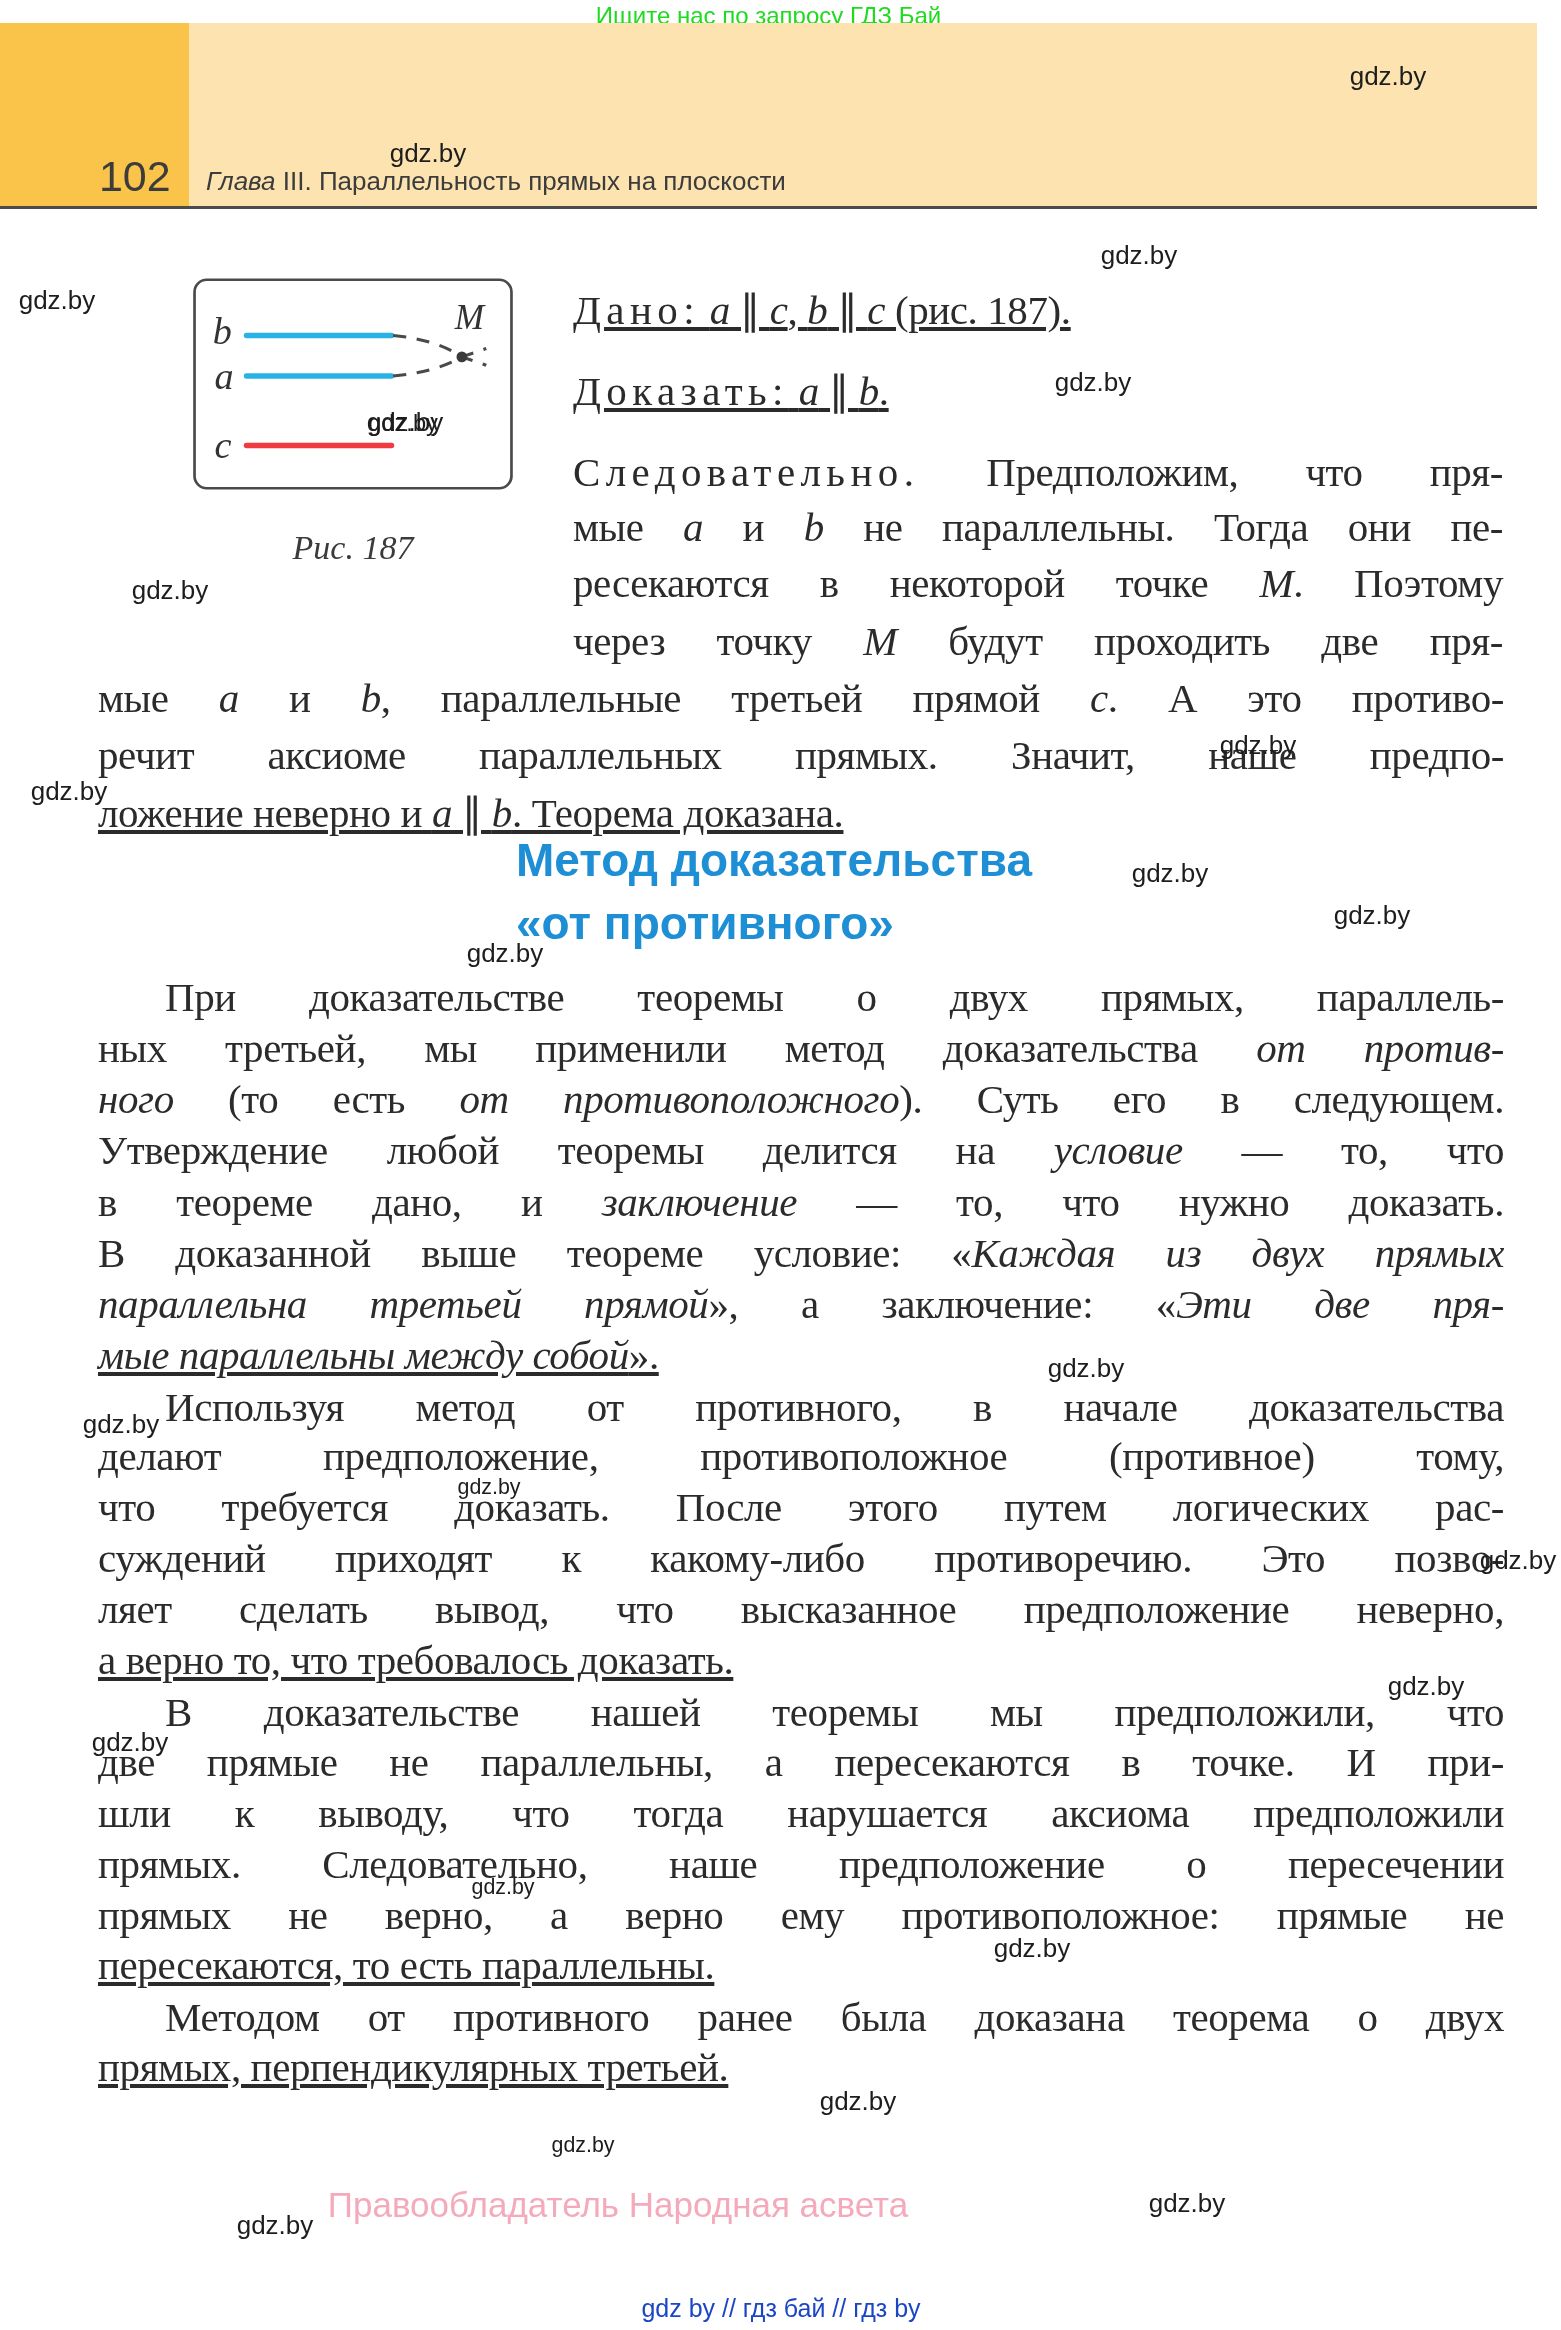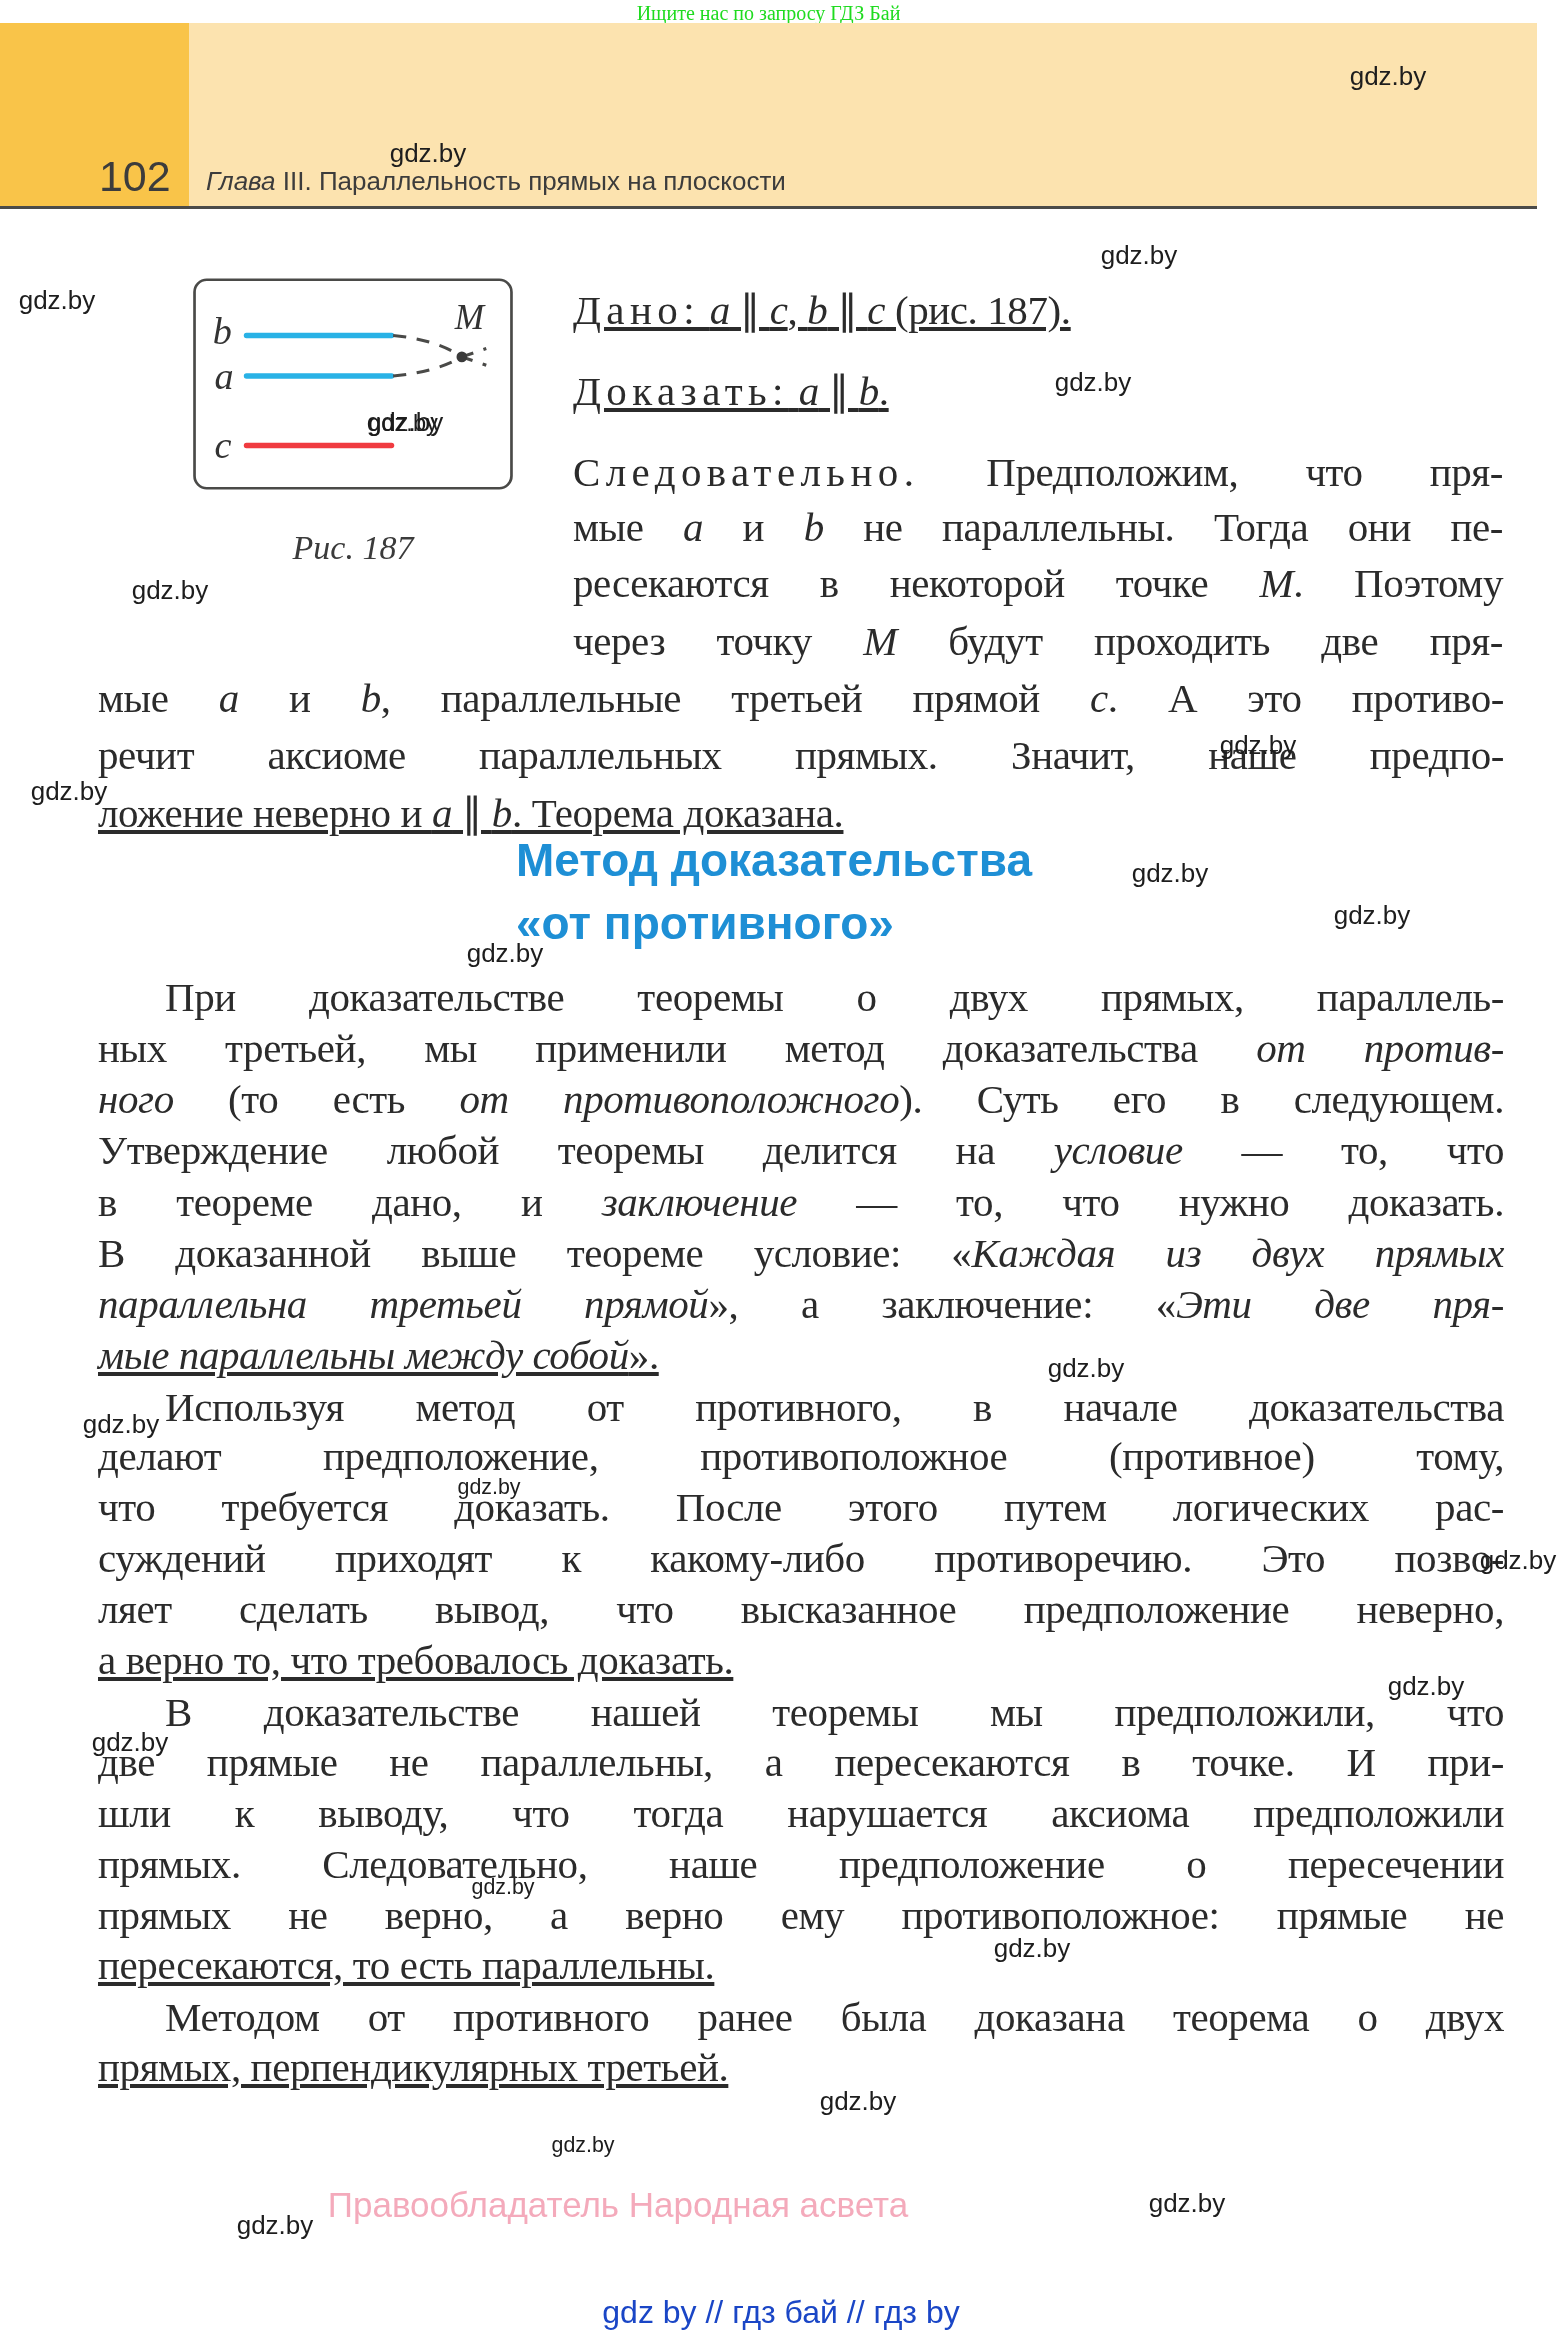--- a/index.html
+++ b/index.html
@@ -15,21 +15,21 @@
     --ink:#2B2B2B;
   }
   html,body{margin:0;padding:0;background:#fff;}
   #page{
     position:relative;width:1562px;height:2330px;background:#ffffff;
     font-family:"Liberation Serif",serif;color:var(--ink);overflow:hidden;
   }
   
   .notice{
     position:absolute;top:1.5px;left:0;width:1537px;text-align:center;
-    font-family:Liberation Serif, serif;font-size:20px;color:var(--notice-green);
+    font-family:Liberation Sans, sans-serif;font-size:24px;color:var(--notice-green);
   }
   
   .band{position:absolute;top:23px;left:0;width:1537px;height:183px;
     background:var(--band-light);border-bottom:3.1px solid var(--band-border);}
   .band-dark{position:absolute;top:0;left:0;width:189px;height:100%;background:var(--band-dark);}
   .page-num{position:absolute;right:18.3px;bottom:4.6px;
     font-family:"Liberation Sans",sans-serif;font-size:43px;color:#3C3C3C;}
   .chapter{position:absolute;left:206px;bottom:9.2px;white-space:nowrap;
     font-family:"Liberation Sans",sans-serif;font-size:26px;color:#3C3C3C;}
   .chapter .it{font-style:italic;}
@@ -58,21 +58,21 @@
   .sec-title{position:absolute;left:516px;white-space:nowrap;
     font-family:"Liberation Sans",sans-serif;font-weight:bold;font-size:46px;
     color:var(--heading-blue);}
   
   .wm{position:absolute;transform:translate(-50%,-50%);white-space:nowrap;
     font-family:"Liberation Sans",sans-serif;font-size:26px;color:#1d1d1d;}
   
   .copyright{position:absolute;top:2185px;left:0;width:1236px;text-align:center;
     font-family:"Liberation Sans",sans-serif;font-size:35px;color:var(--copyright-pink);}
   .links{position:absolute;top:2294px;left:0;width:1562px;text-align:center;
-    font-family:"Liberation Sans",sans-serif;font-size:32px;color:var(--footer-blue);}
+    font-family:"Liberation Sans",sans-serif;font-size:25px;color:var(--footer-blue);}
 </style>
 </head>
 <body>
 
 <div id="page">
 
   <div class="notice">Ищите нас по запросу ГДЗ Бай</div>
 
   <div class="band">
     <div class="band-dark">

